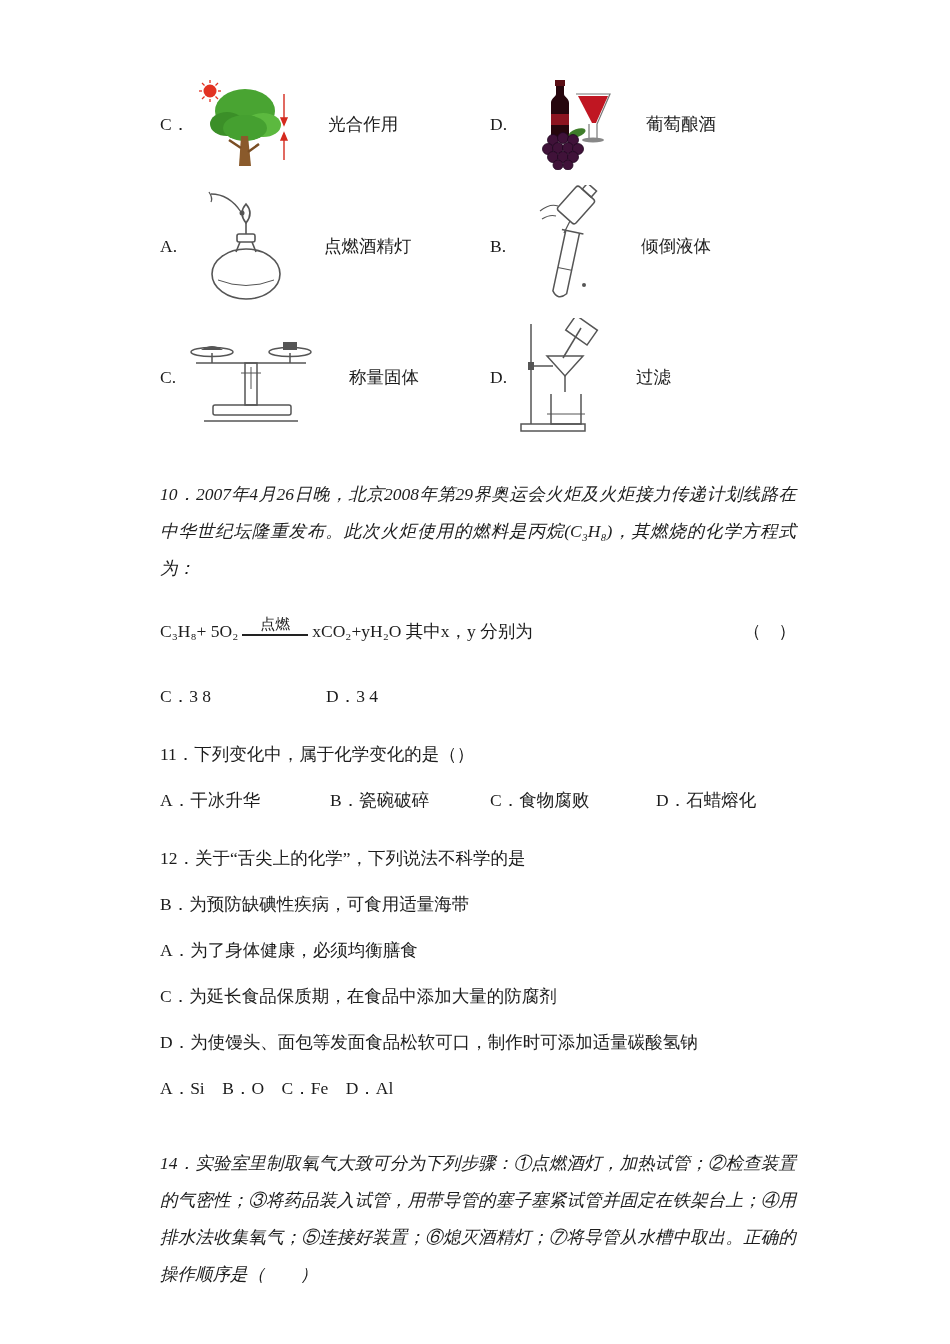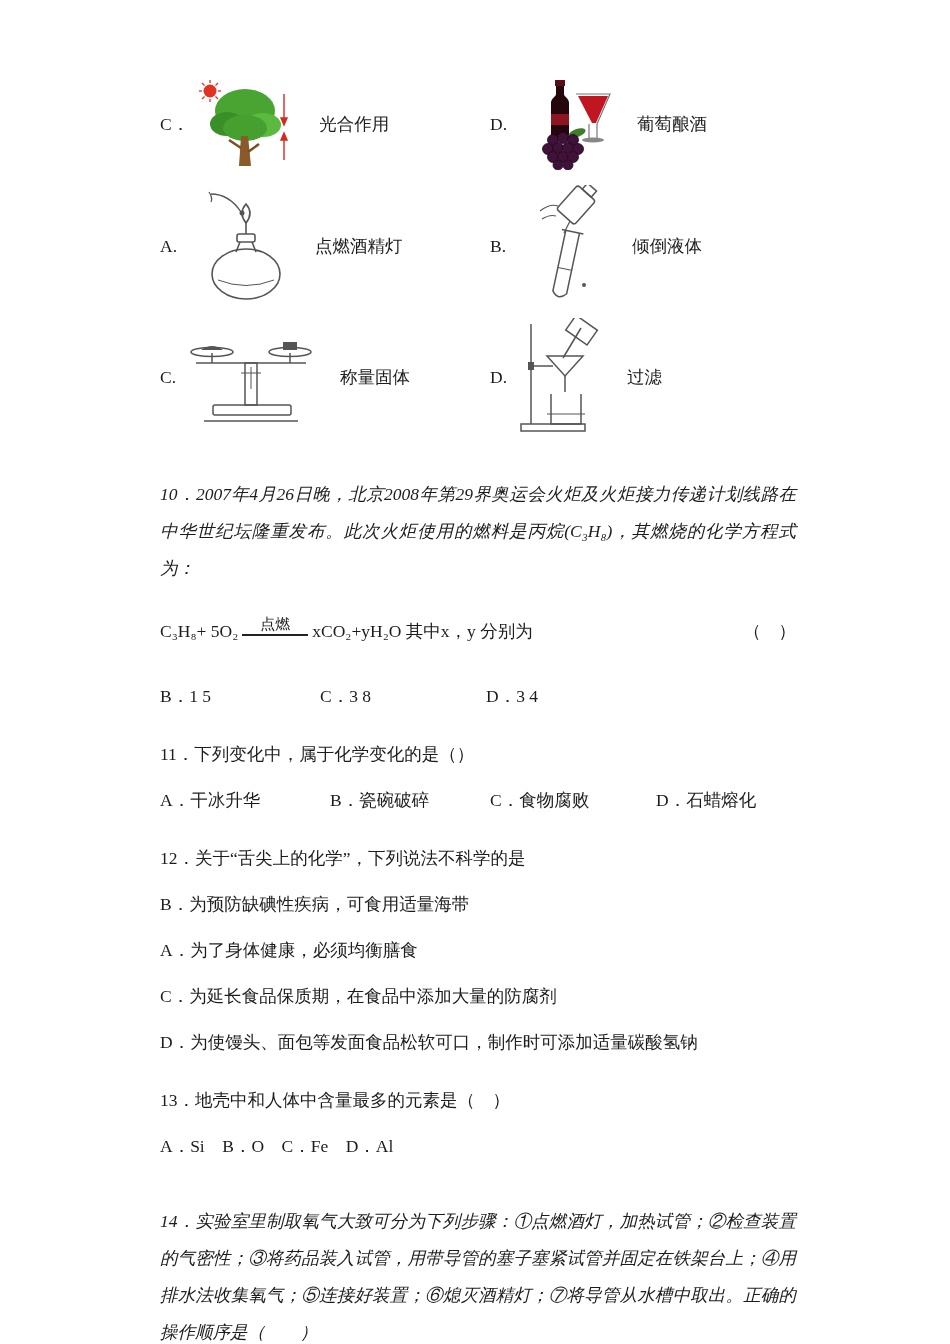--- a/index.html
+++ b/index.html
@@ -16,21 +16,21 @@
     position: absolute;
     left: 160px;
     top: 76px;
     width: 636px;
     font-size: 17.5px;
   }
   .row { display: flex; align-items: center; }
   .img-opt { display: flex; align-items: center; }
   .w-left { width: 330px; }
   .opt-label { margin-right: 8px; white-space: nowrap; }
-  .img-caption { margin-left: 22px; white-space: nowrap; }
+  .img-caption { margin-left: 31px; white-space: nowrap; }
   .q8-row { min-height: 96px; }
   .stem { margin: 24px 0 6px 0; line-height: 34px; }
   .para { margin: 40px 0 0 0; line-height: 37px; text-align: justify; font-style: italic; }
   .q9-row1 { margin-top: 12px; min-height: 124px; }
   .q9-row2 { margin-top: 10px; min-height: 114px; }
   .equation-row {
     margin: 24px 0 0 0;
     display: flex;
     justify-content: space-between;
     align-items: center;
@@ -198,38 +198,36 @@
     <p class="para">10．2007年4月26日晚，北京2008年第29界奥运会火炬及火炬接力传递计划线路在中华世纪坛隆重发布。此次火炬使用的燃料是丙烷(C₃H₈)，其燃烧的化学方程式为：</p>
 
     <div class="equation-row">
       <div>
         <span>C₃H₈+ 5O₂</span><span class="cond"><span class="cond-text">点燃</span></span><span>xCO₂+yH₂O 其中x，y 分别为</span>
       </div>
       <span>（　）</span>
     </div>
 
     <div class="opt-line">
-      <span class="o2">B．1 5</span>
       <span class="o3">C．3 8</span>
       <span>D．3 4</span>
     </div>
 
     <p class="stem">11．下列变化中，属于化学变化的是（）</p>
     <div class="opt-line tight">
       <span class="o1">A．干冰升华</span>
       <span class="o2">B．瓷碗破碎</span>
       <span class="o3">C．食物腐败</span>
       <span>D．石蜡熔化</span>
     </div>
 
     <p class="stem">12．关于“舌尖上的化学”，下列说法不科学的是</p>
     <p class="optline">B．为预防缺碘性疾病，可食用适量海带</p>
     <p class="optline">A．为了身体健康，必须均衡膳食</p>
     <p class="optline">C．为延长食品保质期，在食品中添加大量的防腐剂</p>
     <p class="optline">D．为使馒头、面包等发面食品松软可口，制作时可添加适量碳酸氢钠</p>
 
-    <p class="stem">13．地壳中和人体中含量最多的元素是（　）</p>
     <p class="optline">A．Si　B．O　C．Fe　D．Al</p>
 
     <p class="para">14．实验室里制取氧气大致可分为下列步骤：①点燃酒灯，加热试管；②检查装置的气密性；③将药品装入试管，用带导管的塞子塞紧试管并固定在铁架台上；④用排水法收集氧气；⑤连接好装置；⑥熄灭酒精灯；⑦将导管从水槽中取出。正确的操作顺序是（　　）</p>
 
   </div>
 </div>
 
 </body></html>

